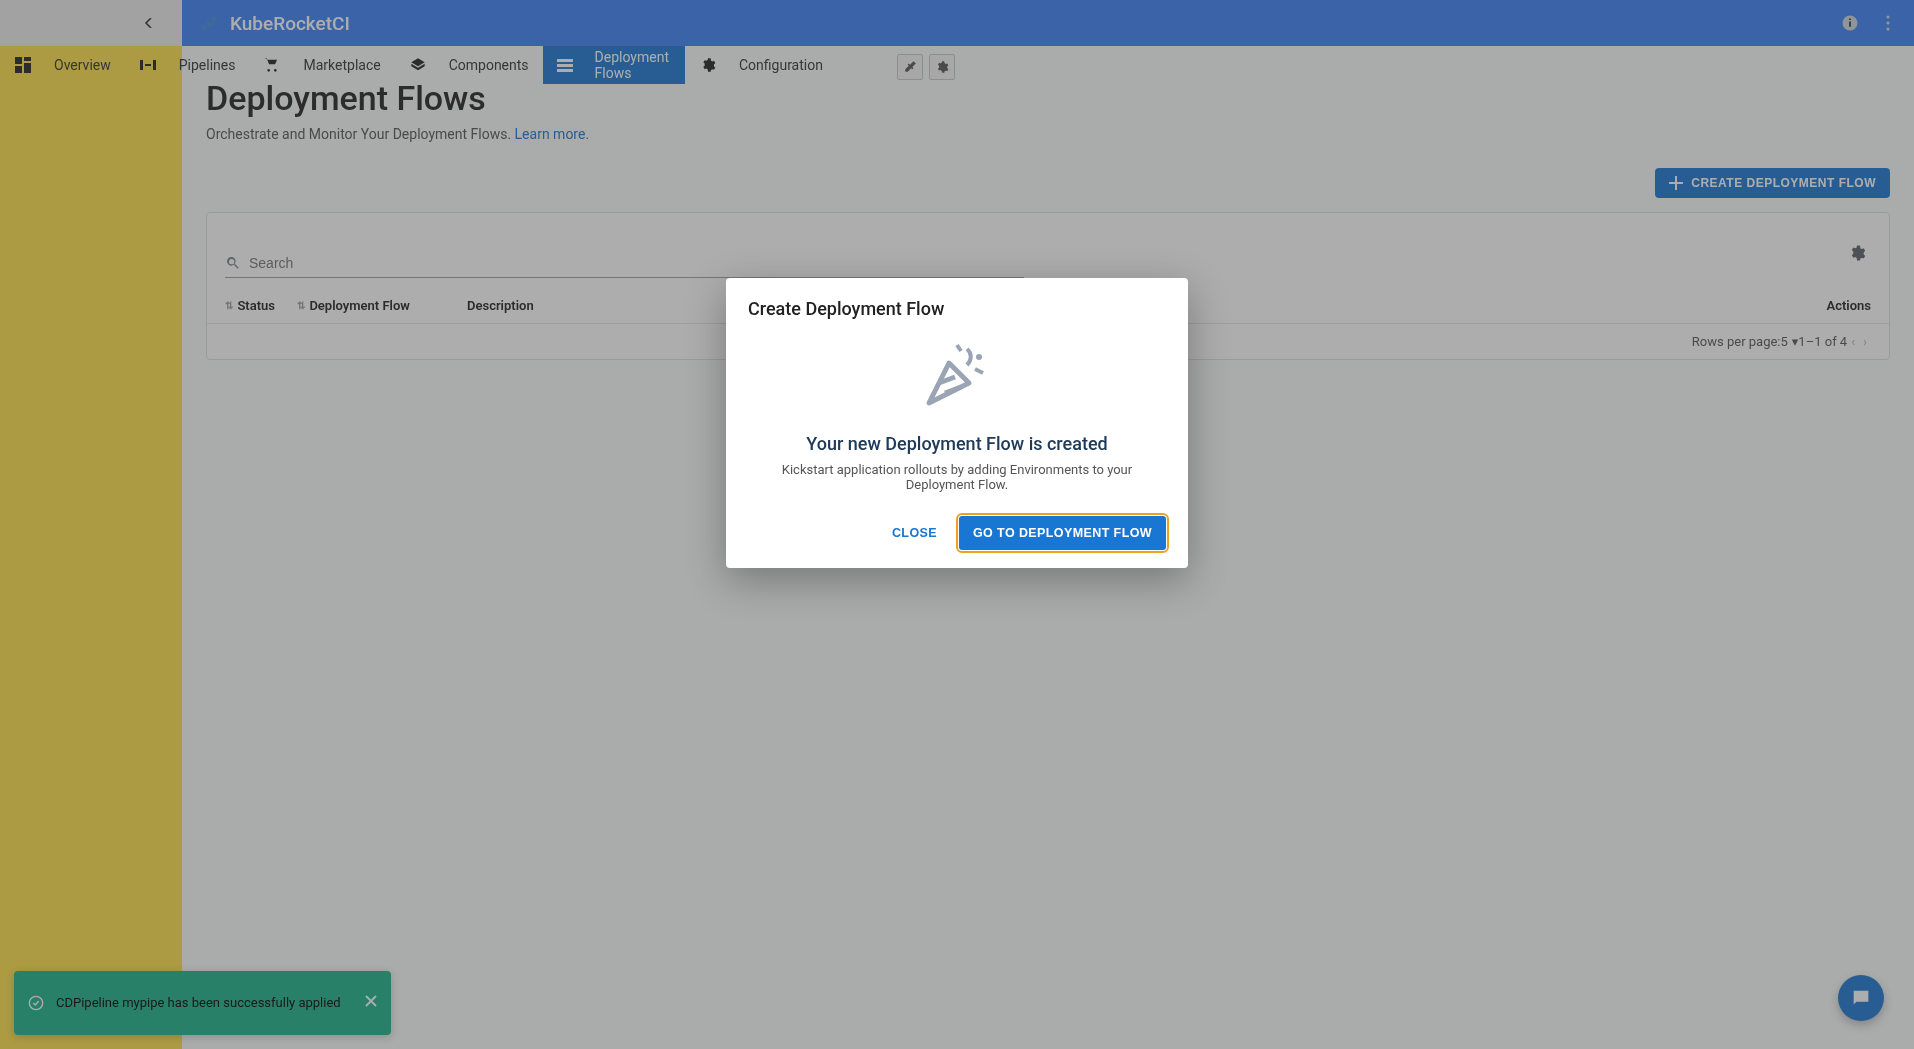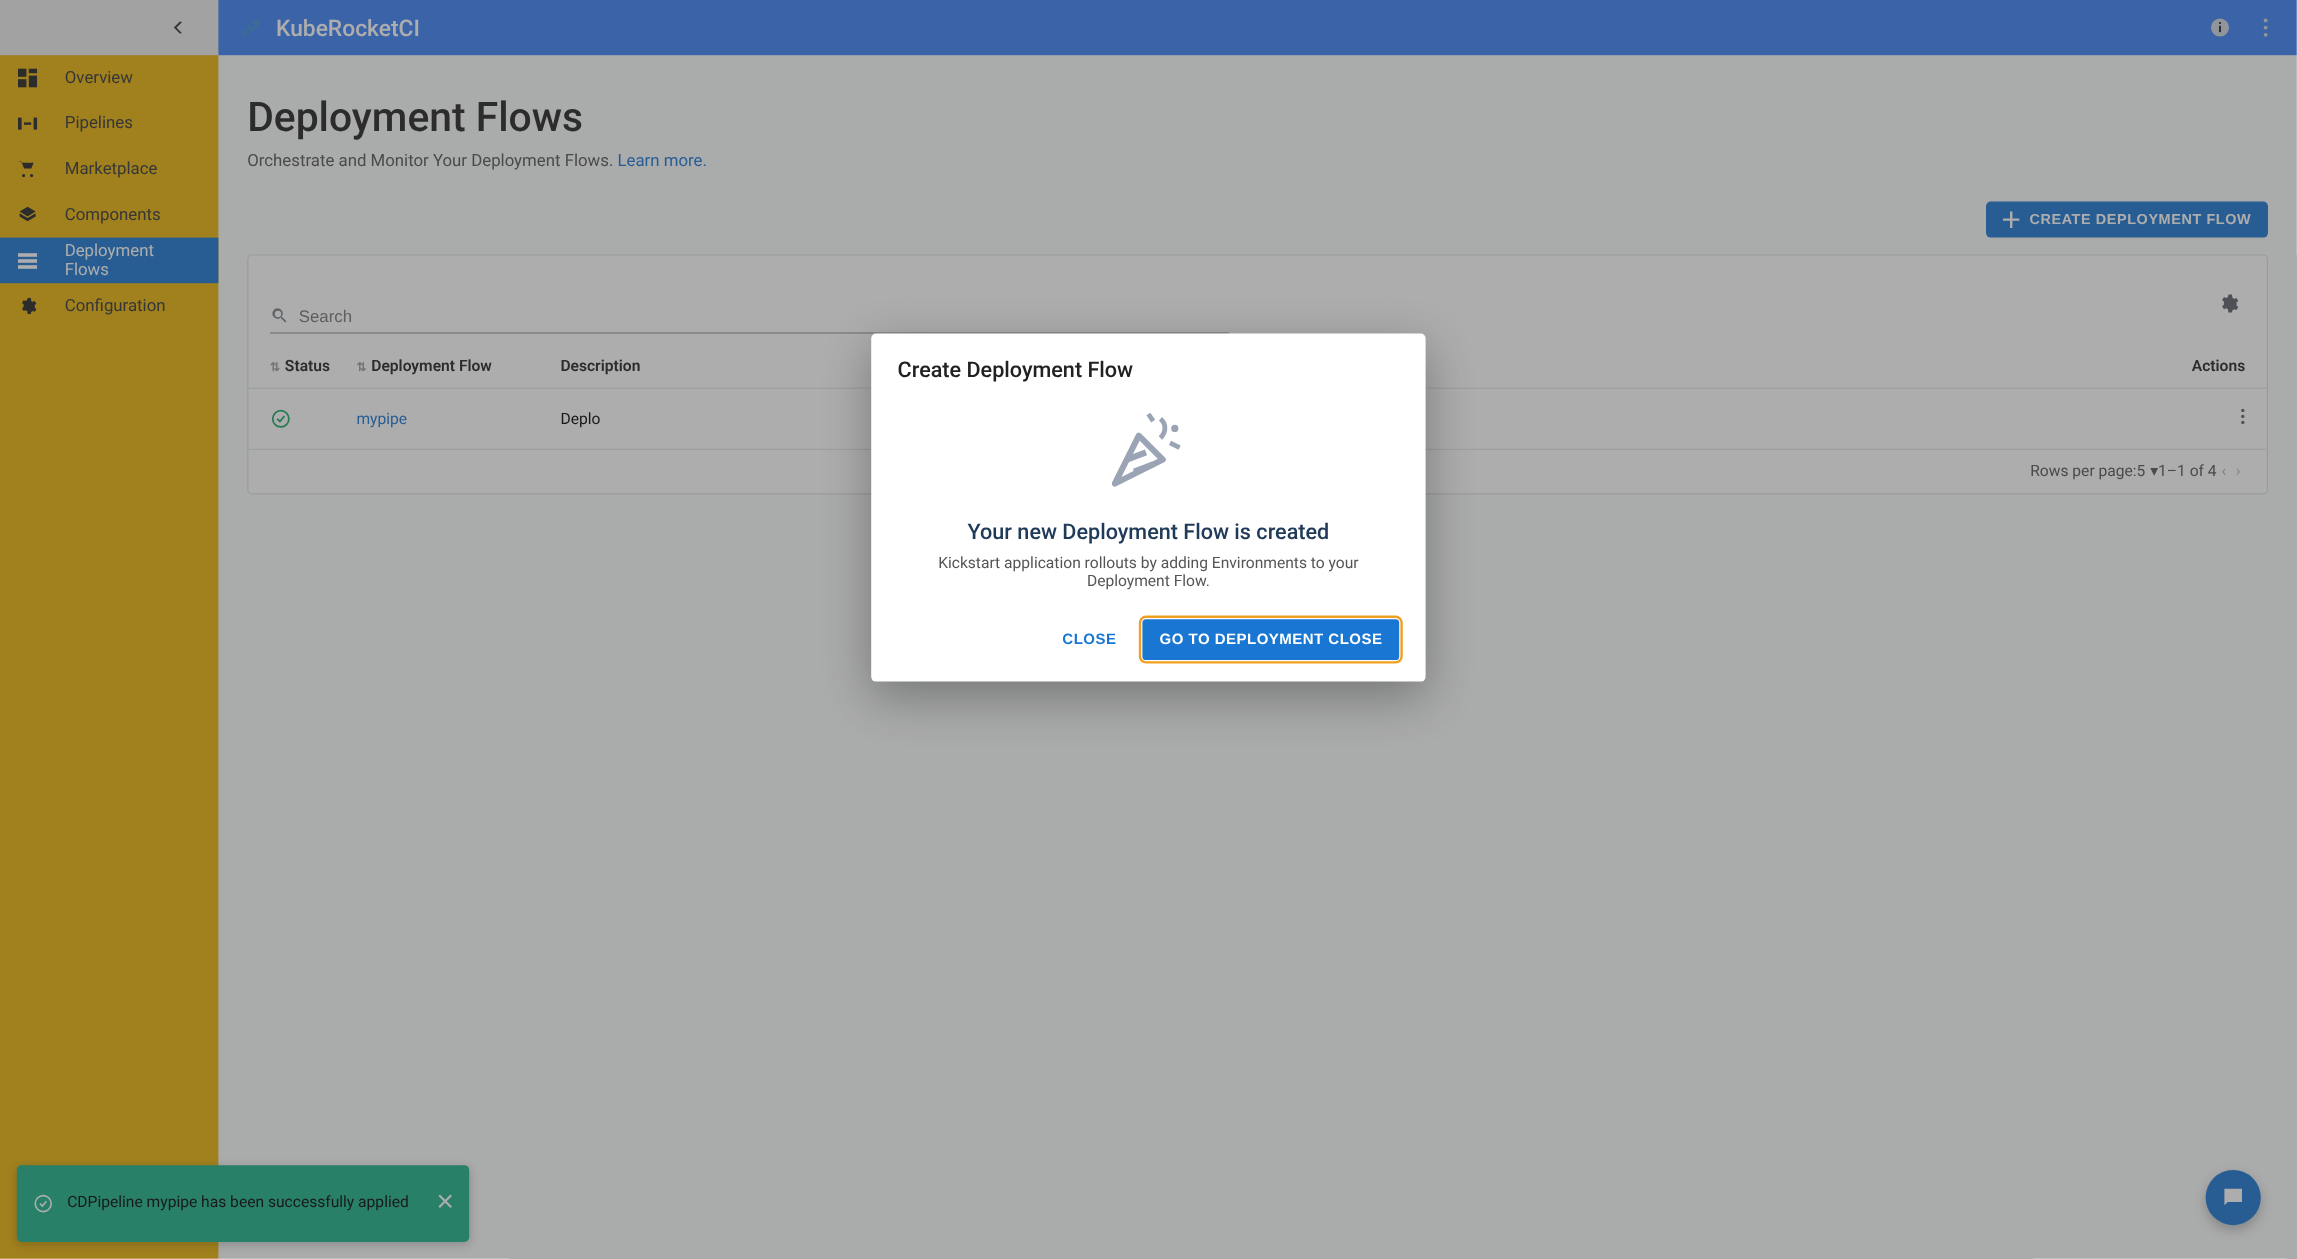--- a/index.html
+++ b/index.html
@@ -6,21 +6,21 @@
 body { font-family: -apple-system, BlinkMacSystemFont, "Segoe UI", Roboto, Helvetica, Arial, sans-serif; background: #fafbfc; width: 1914px; height: 1049px; overflow: hidden; position: relative; }
 
 .topbar { position: absolute; top: 0; left: 0; right: 0; height: 46px; background: #3b82f6; display: flex; align-items: center; padding: 0 16px 0 0; z-index: 5; }
 .topbar-collapse { width: 182px; height: 46px; display: flex; align-items: center; justify-content: flex-end; padding-right: 28px; color: #1a1a1a; background: #ededed; }
 .topbar-logo { display: flex; align-items: center; gap: 10px; margin-left: 18px; color: #fff; font-size: 19px; font-weight: 500; }
 .topbar-logo svg { width: 20px; height: 20px; }
 .topbar-spacer { flex: 1; }
 .topbar-icons { display: flex; align-items: center; gap: 18px; color: #d8dde3; }
 .topbar-icons .ibtn { width: 20px; height: 20px; display: flex; align-items: center; justify-content: center; cursor: pointer; }
 
-.sidebar { position: absolute; top: 46px; left: 0; bottom: 0; width: 182px; background: #eab308; display: flex; flex-direction: column; z-index: 5; }
+.sidebar { position: absolute; top: 46px; left: 0; bottom: 0; width: 182px; background: #fde047; display: flex; flex-direction: row; z-index: 5; }
 .sidebar-item { display: flex; align-items: center; gap: 22px; padding: 10px 14px; color: #333; font-size: 14px; cursor: pointer; height: 38px; }
 .sidebar-item.active { background: #1976d2; color: #fff; }
 .sidebar-item .icon { width: 18px; height: 18px; display: flex; align-items: center; justify-content: center; }
 .sidebar-spacer { flex: 1; }
 .sidebar-bottom { display: flex; gap: 6px; padding: 8px 60px 42px; }
 .sidebar-bottom .sq { width: 26px; height: 26px; border: 1px solid #c5c9cc; background: #f4f5f6; display: flex; align-items: center; justify-content: center; border-radius: 2px; cursor: pointer; }
 
 .main { position: absolute; top: 46px; left: 182px; right: 0; bottom: 0; padding: 32px 24px; overflow: auto; }
 .page-title { font-size: 34px; font-weight: 500; color: #212121; margin-bottom: 8px; }
 .page-sub { font-size: 14px; color: #555; margin-bottom: 26px; }
@@ -209,37 +209,20 @@
             <span class="sort-ic">⇅</span>
             <span>Status</span>
           </div>
         <div class="col-name">
             <span class="sort-ic">⇅</span>
             <span>Deployment Flow</span>
           </div>
         <div class="col-desc"><span>Description</span></div>
         <div class="col-actions"><span>Actions</span></div>
       </div>
-      <div class="trow">
-        <div class="col-status status-ic">
-          <svg width="18" height="18" viewBox="0 0 24 24">
-              <circle cx="12" cy="12" r="9" fill="none" stroke="#1aa864" stroke-width="2"></circle>
-              <path d="M8 12l3 3 5-6" stroke="#1aa864" stroke-width="2" fill="none"></path>
-            </svg>
-        </div>
-        <div class="col-name">mypipe</div>
-        <div class="col-desc">Deplo</div>
-        <div class="col-actions row-menu">
-          <svg width="4" height="14" viewBox="0 0 4 14">
-              <circle cx="2" cy="2" r="1.4" fill="#5a6068"></circle>
-              <circle cx="2" cy="7" r="1.4" fill="#5a6068"></circle>
-              <circle cx="2" cy="12" r="1.4" fill="#5a6068"></circle>
-            </svg>
-        </div>
-      </div>
       <div class="tfoot">
         <span>Rows per page:</span>
         <span class="sel">
             <span>5</span> 
             <span>▾</span>
           </span>
         <span>1–1 of 4</span>
         <span class="nav-ic">‹</span>
         <span class="nav-ic">›</span>
       </div>
@@ -276,17 +259,17 @@
         <line x1="28" y1="58" x2="44" y2="52" stroke="#9aa4b4" stroke-width="5"></line>
         <path d="M50 30 C55 25 55 18 50 14" fill="none" stroke="#9aa4b4" stroke-width="4"></path>
         <circle cx="62" cy="22" r="3" fill="#9aa4b4"></circle>
         <line x1="58" y1="34" x2="66" y2="38" stroke="#9aa4b4" stroke-width="4"></line>
         <line x1="44" y1="16" x2="40" y2="10" stroke="#9aa4b4" stroke-width="4"></line>
       </svg>
       <div class="dialog-h">Your new Deployment Flow is created</div>
       <div class="dialog-p">Kickstart application rollouts by adding Environments to your Deployment Flow.</div>
       <div class="dialog-actions">
         <button class="btn-text">CLOSE</button>
-        <button class="btn-primary">GO TO DEPLOYMENT CLOSE</button>
+        <button class="btn-primary">GO TO DEPLOYMENT FLOW</button>
       </div>
     </div>
   </div>
 </div>
 
 </body></html>

